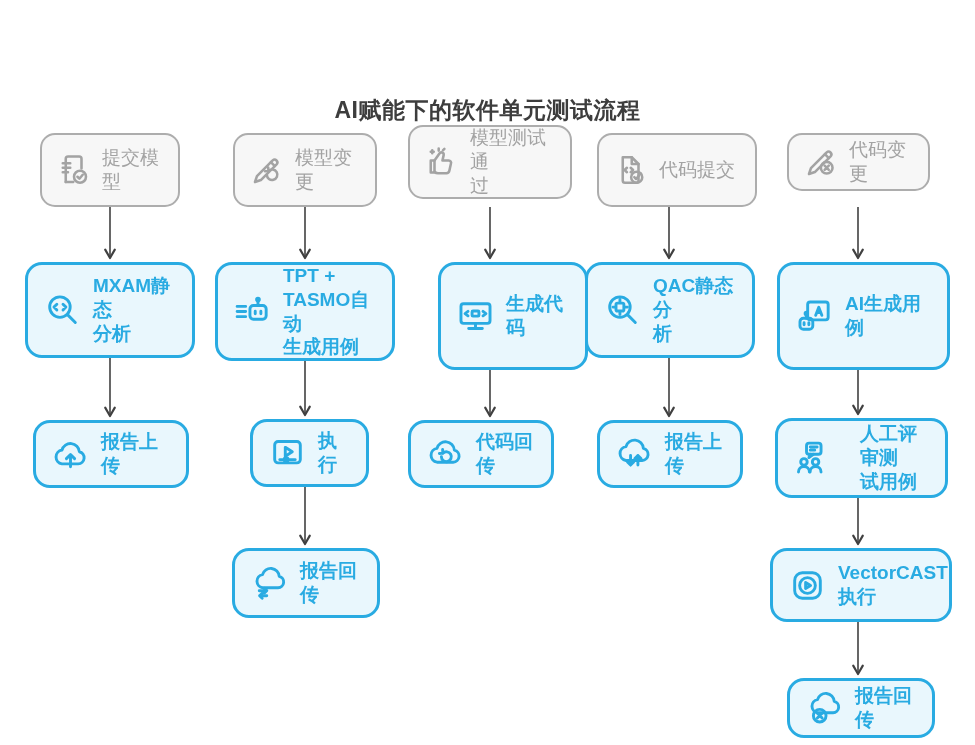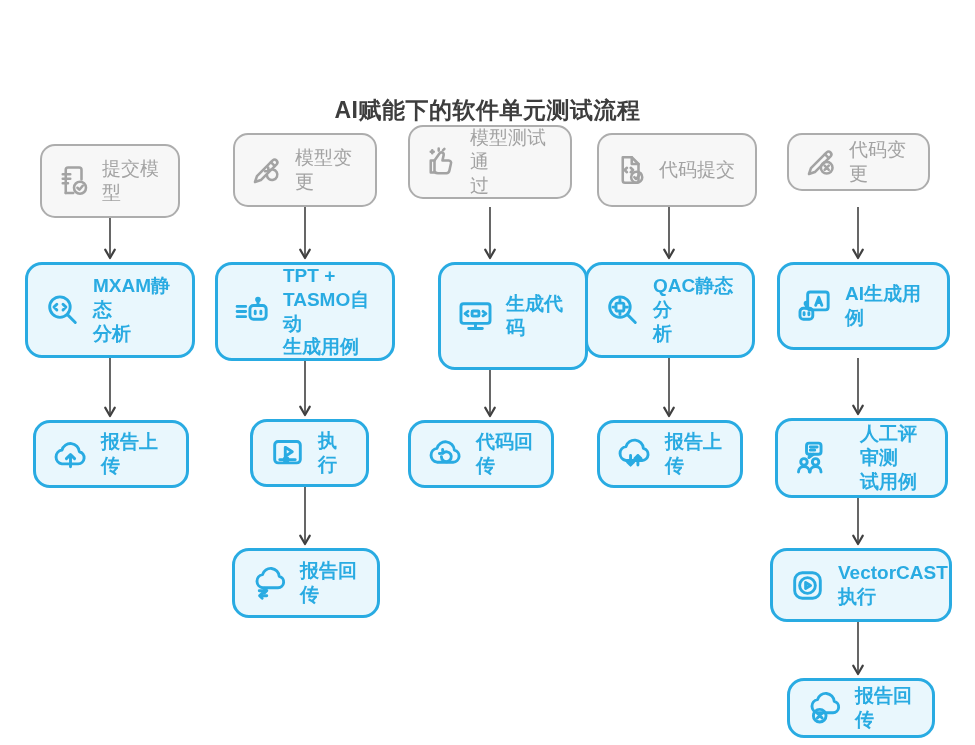--- a/index.html
+++ b/index.html
@@ -9,35 +9,35 @@
   .node{position:absolute;display:flex;align-items:center;gap:10px;box-sizing:border-box;
     padding:0 12px 0 14px;border-radius:15px;}
   .node .label{white-space:pre-line;line-height:1.25;font-size:19px;}
   .node.gray{background:#f7f7f7;border:2px solid #adadad;color:#a3a3a3;font-weight:500;}
   .node.blue{background:#e9f7fd;border:3px solid #29abe2;color:#29abe2;font-weight:600;border-radius:17px;}
   .icon{flex:0 0 auto;display:flex;align-items:center;justify-content:center;}
   .icon svg{fill:none;stroke:currentColor;stroke-width:1.7;stroke-linecap:round;stroke-linejoin:round;}
   .gray .icon svg{width:36px;height:36px;}
   .blue .icon svg{width:41px;height:41px;}
   
-  .n-c1-1{left:40px; top:144px; width:140px; height:74px;}
+  .n-c1-1{left:40px; top:133px; width:140px; height:74px;}
   .n-c1-2{left:25px; top:262px; width:170px; height:96px;}
   .n-c1-3{left:33px; top:420px; width:156px; height:68px;}
   .n-c2-1{left:233px;top:133px; width:144px; height:74px;}
   .n-c2-2{left:215px;top:262px; width:180px; height:99px;}
   .n-c2-3{left:250px;top:419px; width:119px; height:68px;}
   .n-c2-4{left:232px;top:548px; width:148px; height:70px;}
   .n-c3-1{left:408px;top:125px; width:164px; height:74px;}
   .n-c3-2{left:418px;top:262px; width:150px; height:108px;margin-left:20px;}
   .n-c3-3{left:408px;top:420px; width:146px; height:68px;}
   .n-c4-1{left:597px;top:133px; width:160px; height:74px;}
   .n-c4-2{left:585px;top:262px; width:170px; height:96px;}
   .n-c4-3{left:597px;top:420px; width:146px; height:68px;}
   .n-c5-1{left:787px;top:133px; width:143px; height:58px;}
-  .n-c5-2{left:777px;top:262px; width:173px; height:88px;}
+  .n-c5-2{left:777px;top:262px; width:173px; height:108px;}
   .n-c5-3{left:775px;top:418px; width:173px; height:80px;gap:27px;}
   .n-c5-4{left:770px;top:548px; width:182px; height:74px;}
   .n-c5-5{left:787px;top:678px; width:148px; height:60px;}
   .arrows{position:absolute;left:0;top:0;pointer-events:none;}
 </style>
 </head>
 <body>
 
 <div class="canvas">
 

